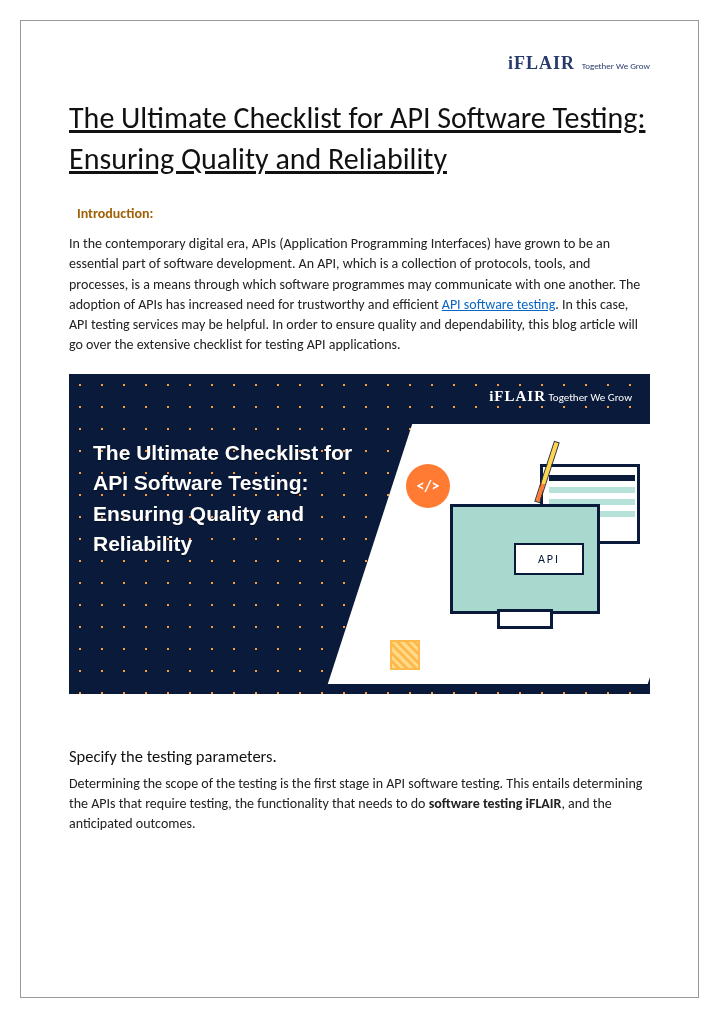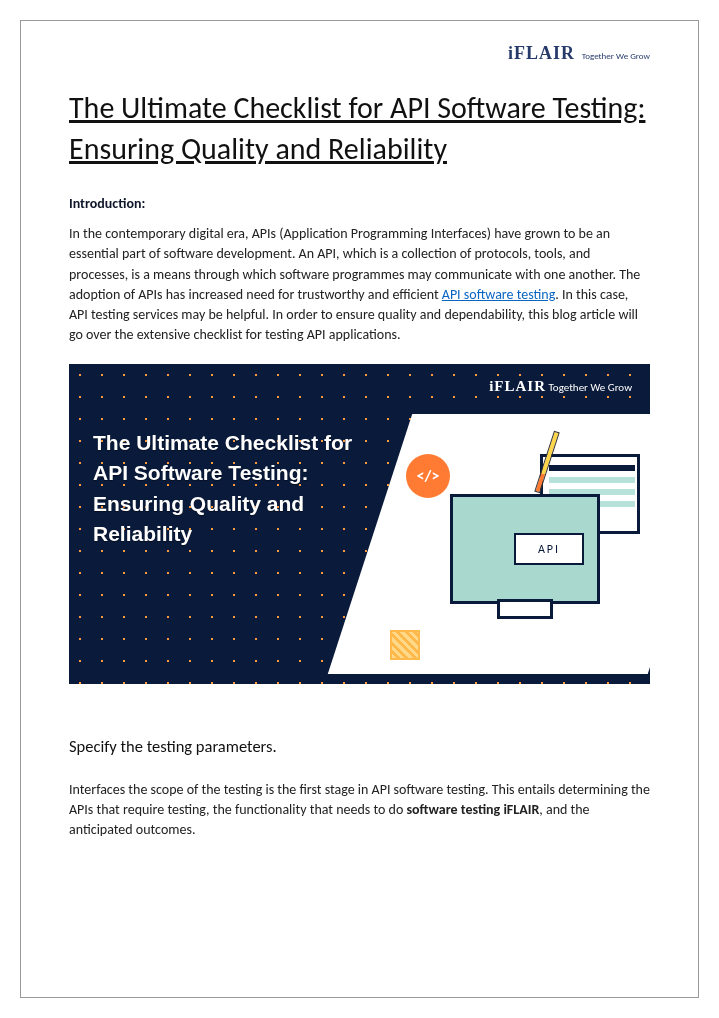--- a/index.html
+++ b/index.html
@@ -7,21 +7,21 @@
     background: #fff;
     font-family: Calibri, "Segoe UI", Arial, sans-serif;
     width: 719px;
     height: 1018px;
     padding: 20px;
   }
   .page {
     border: 1px solid #999;
     width: 100%;
     height: 100%;
-    padding: 22px 48px 40px 48px;
+    padding: 32px 48px 40px 48px;
     position: relative;
   }
   .header-logo {
     text-align: right;
     font-size: 12px;
     color: #273b6b;
     margin-bottom: 24px;
   }
   .header-logo .brand {
     font-family: Georgia, 'Times New Roman', serif;
@@ -34,22 +34,23 @@
     font-size: 30px;
     font-weight: 400;
     color: #111;
     text-decoration: underline;
     line-height: 1.35;
     margin-bottom: 26px;
   }
   .intro-label {
     font-weight: bold;
     font-size: 14px;
-    color: #0f172a;
+    color: #a16207;
     margin-bottom: 12px;
+    margin-left: 8px;
   }
   p.body {
     font-size: 14px;
     line-height: 1.45;
     color: #222;
     margin-bottom: 18px;
   }
   .link {
     color: #0b66c3;
     font-weight: normal;
@@ -146,21 +147,21 @@
   }
   .chip{
     position:absolute; bottom:4px; right:220px;
     width:30px;height:30px;border:2px solid #ffb84a;
     background:repeating-linear-gradient(45deg,#ffd98a,#ffd98a 3px,#ffb84a 3px,#ffb84a 6px);
   }
   h2.section {
     font-size: 16.5px;
     font-weight: 400;
     color: #111;
-    margin-bottom: 24px;
+    margin-bottom: 8px;
   }
 </style>
 </head>
 <body>
 
 <div class="page">
 
   <div class="header-logo">
     <span class="brand">iFLAIR</span>
     <span class="tag">Together We Grow</span>
@@ -188,16 +189,16 @@
       <div class="monitor">
         <div class="apibox">API</div>
       </div>
       <div class="chip"></div>
     </div>
   </div>
 
   <h2 class="section">Specify the testing parameters.</h2>
 
   <p class="body">
-    <span>Interfaces the scope of the testing is the first stage in API software testing. This entails determining the APIs that require testing, the functionality that needs to do </span><span class="bold">software testing iFLAIR</span><span>, and the anticipated outcomes.</span>
+    <span>Determining the scope of the testing is the first stage in API software testing. This entails determining the APIs that require testing, the functionality that needs to do </span><span class="bold">software testing iFLAIR</span><span>, and the anticipated outcomes.</span>
   </p>
 
 </div>
 
 </body></html>

